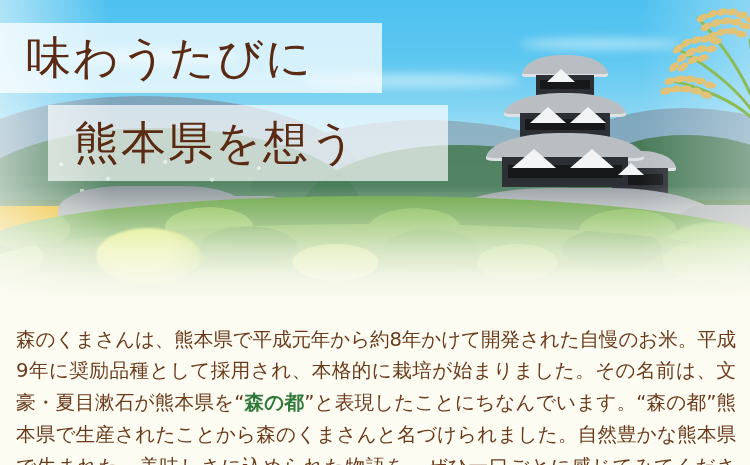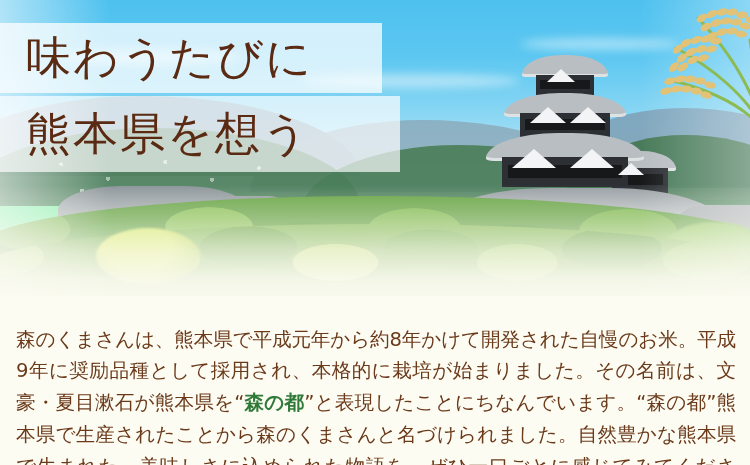--- a/index.html
+++ b/index.html
@@ -9,21 +9,21 @@
   }
   body {
     font-family: "Liberation Sans", "DejaVu Sans", sans-serif;
   }
 
   .banner {
     position: relative;
     width: 750px;
     height: 465px;
     overflow: hidden;
-    background: #86efac;
+    background: #eab308;
   }
 
   
   .photo {
     position: absolute;
     left: 0; top: 0;
     width: 750px;
     height: 305px;
     overflow: hidden;
   }
@@ -323,24 +323,25 @@
     align-items: center;
     padding-left: 26px;
     box-sizing: border-box;
   }
   .headline-1 {
     top: 23px;
     width: 382px;
     height: 70px;
   }
   .headline-2 {
-    top: 96px;
+    top: 105px;
     width: 400px;
     height: 76px;
     background: rgba(255,255,255,0.68);
+    margin-left: 48px;
   }
 
   
   .panel {
     position: absolute;
     left: 0; top: 296px;
     width: 750px;
     height: 169px;
     background: #fdfcf3;
     box-sizing: border-box;

